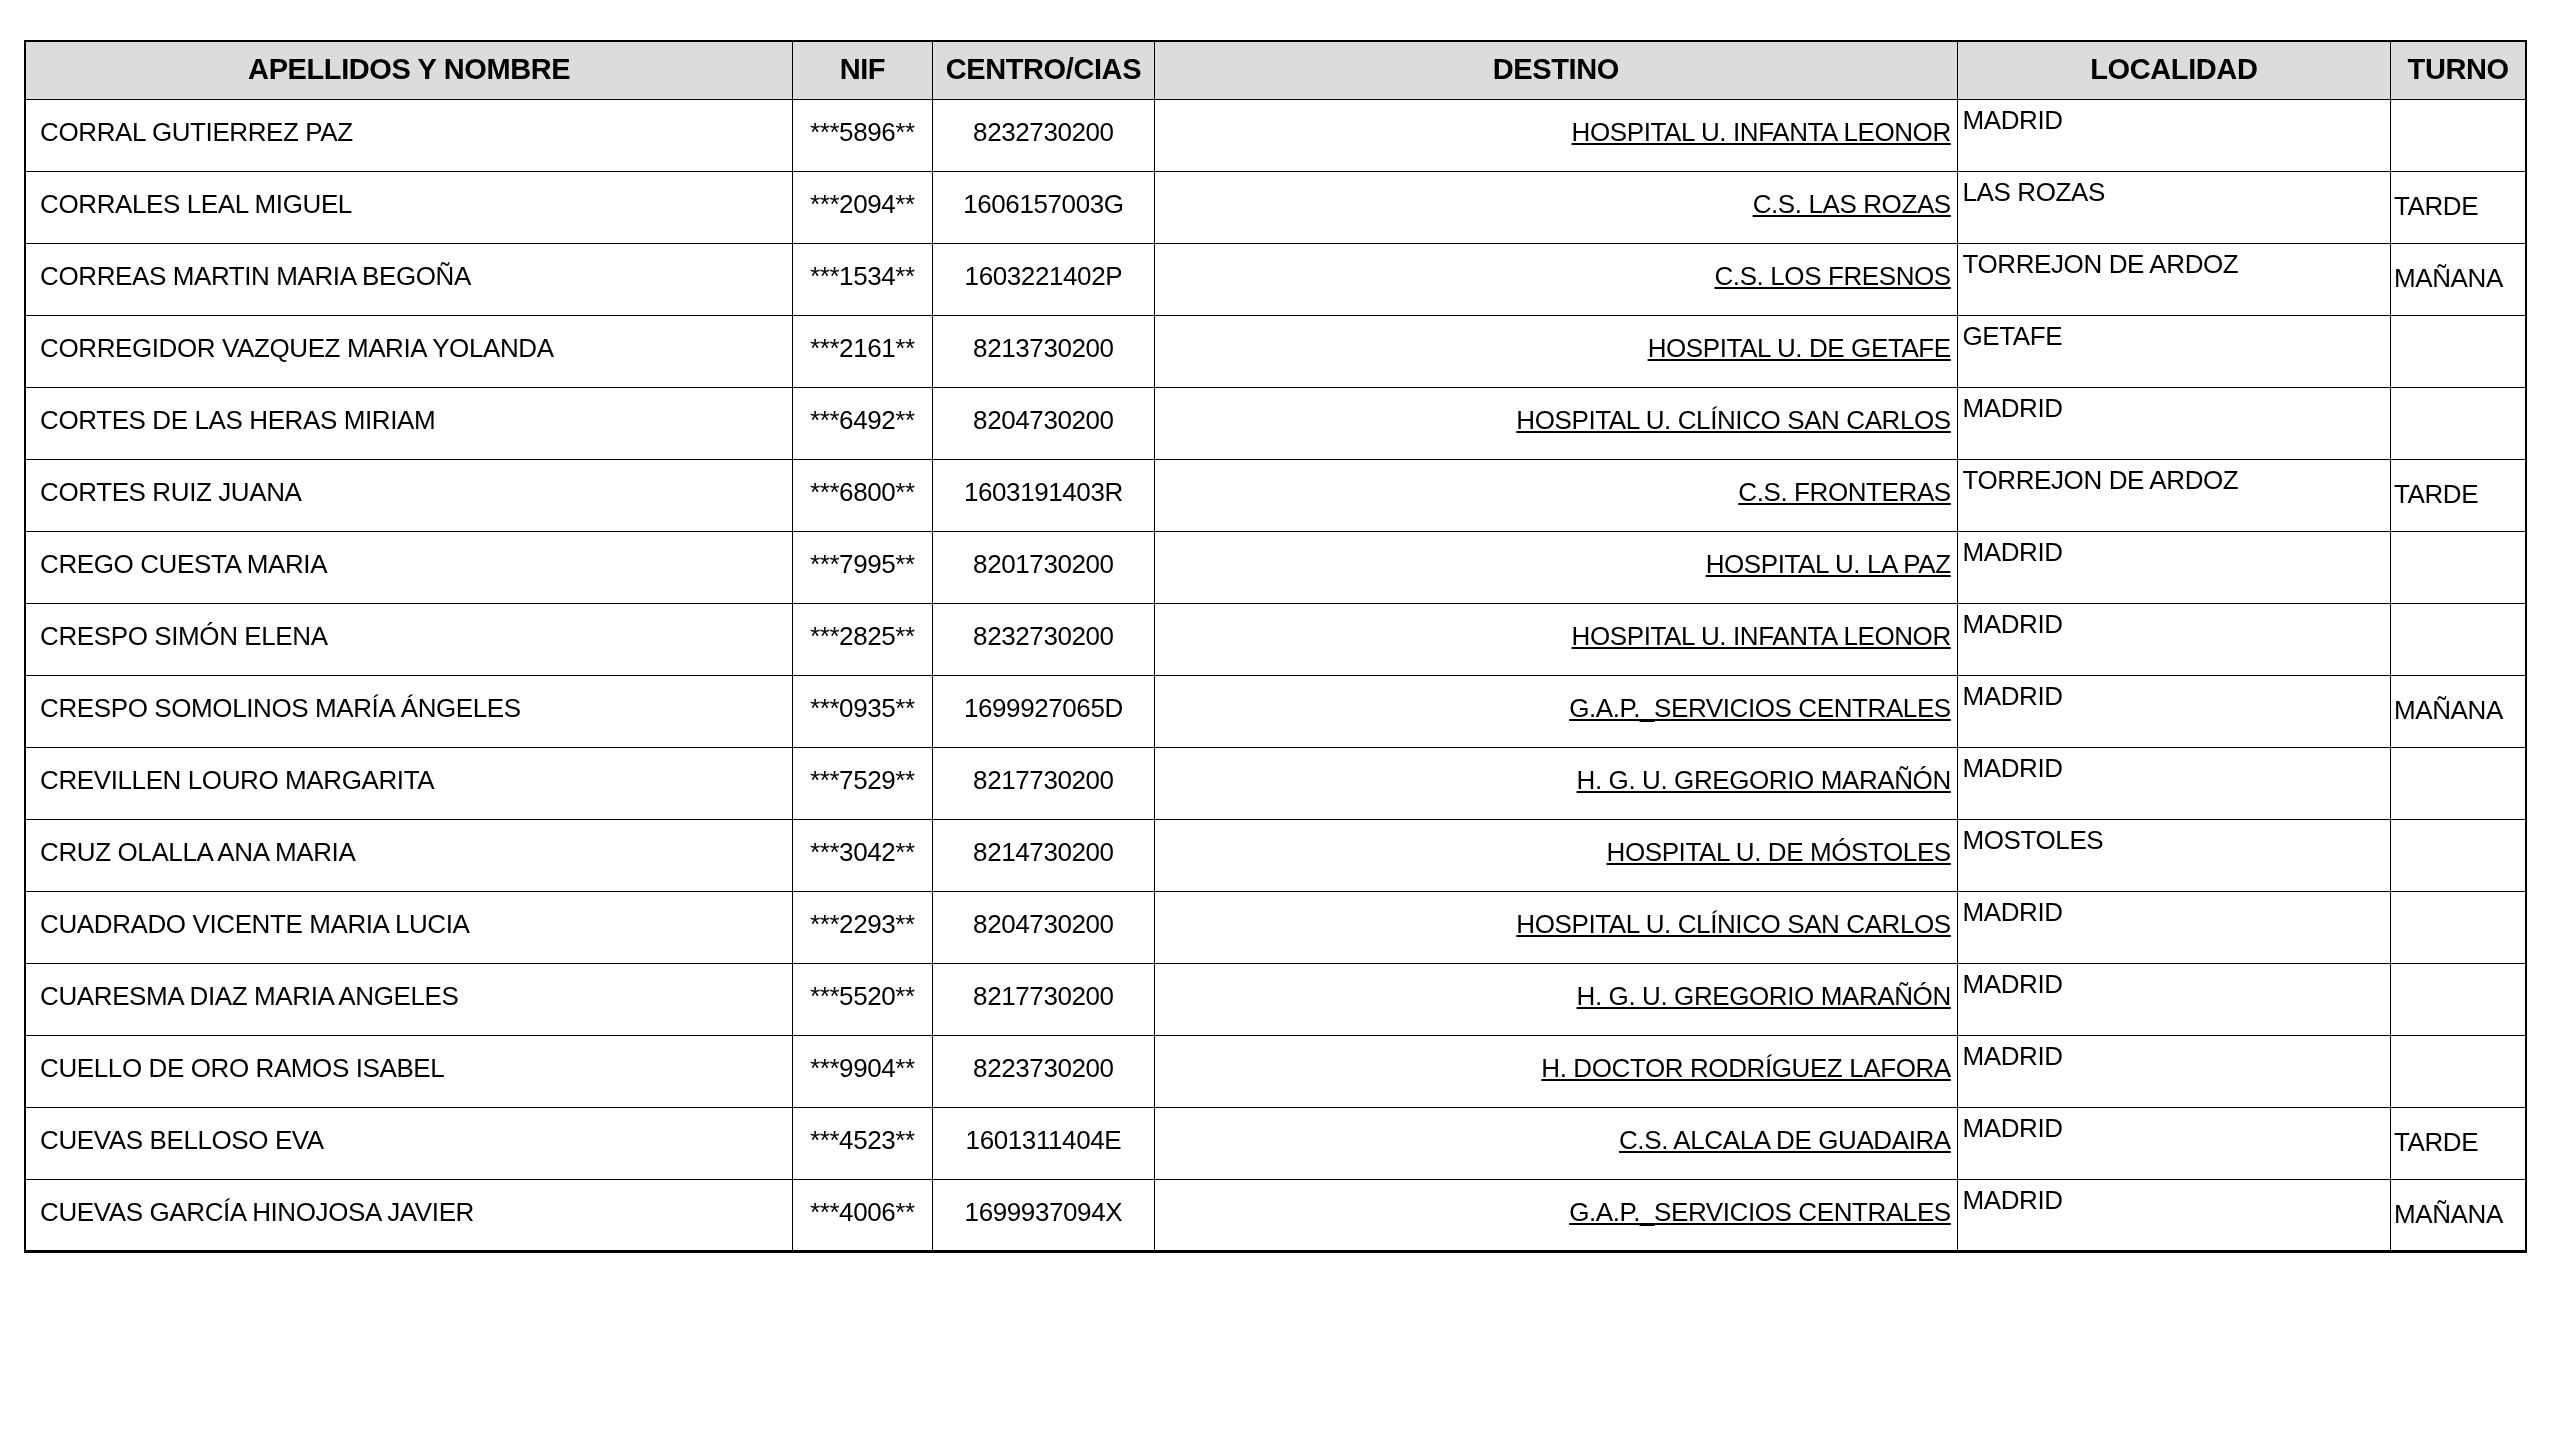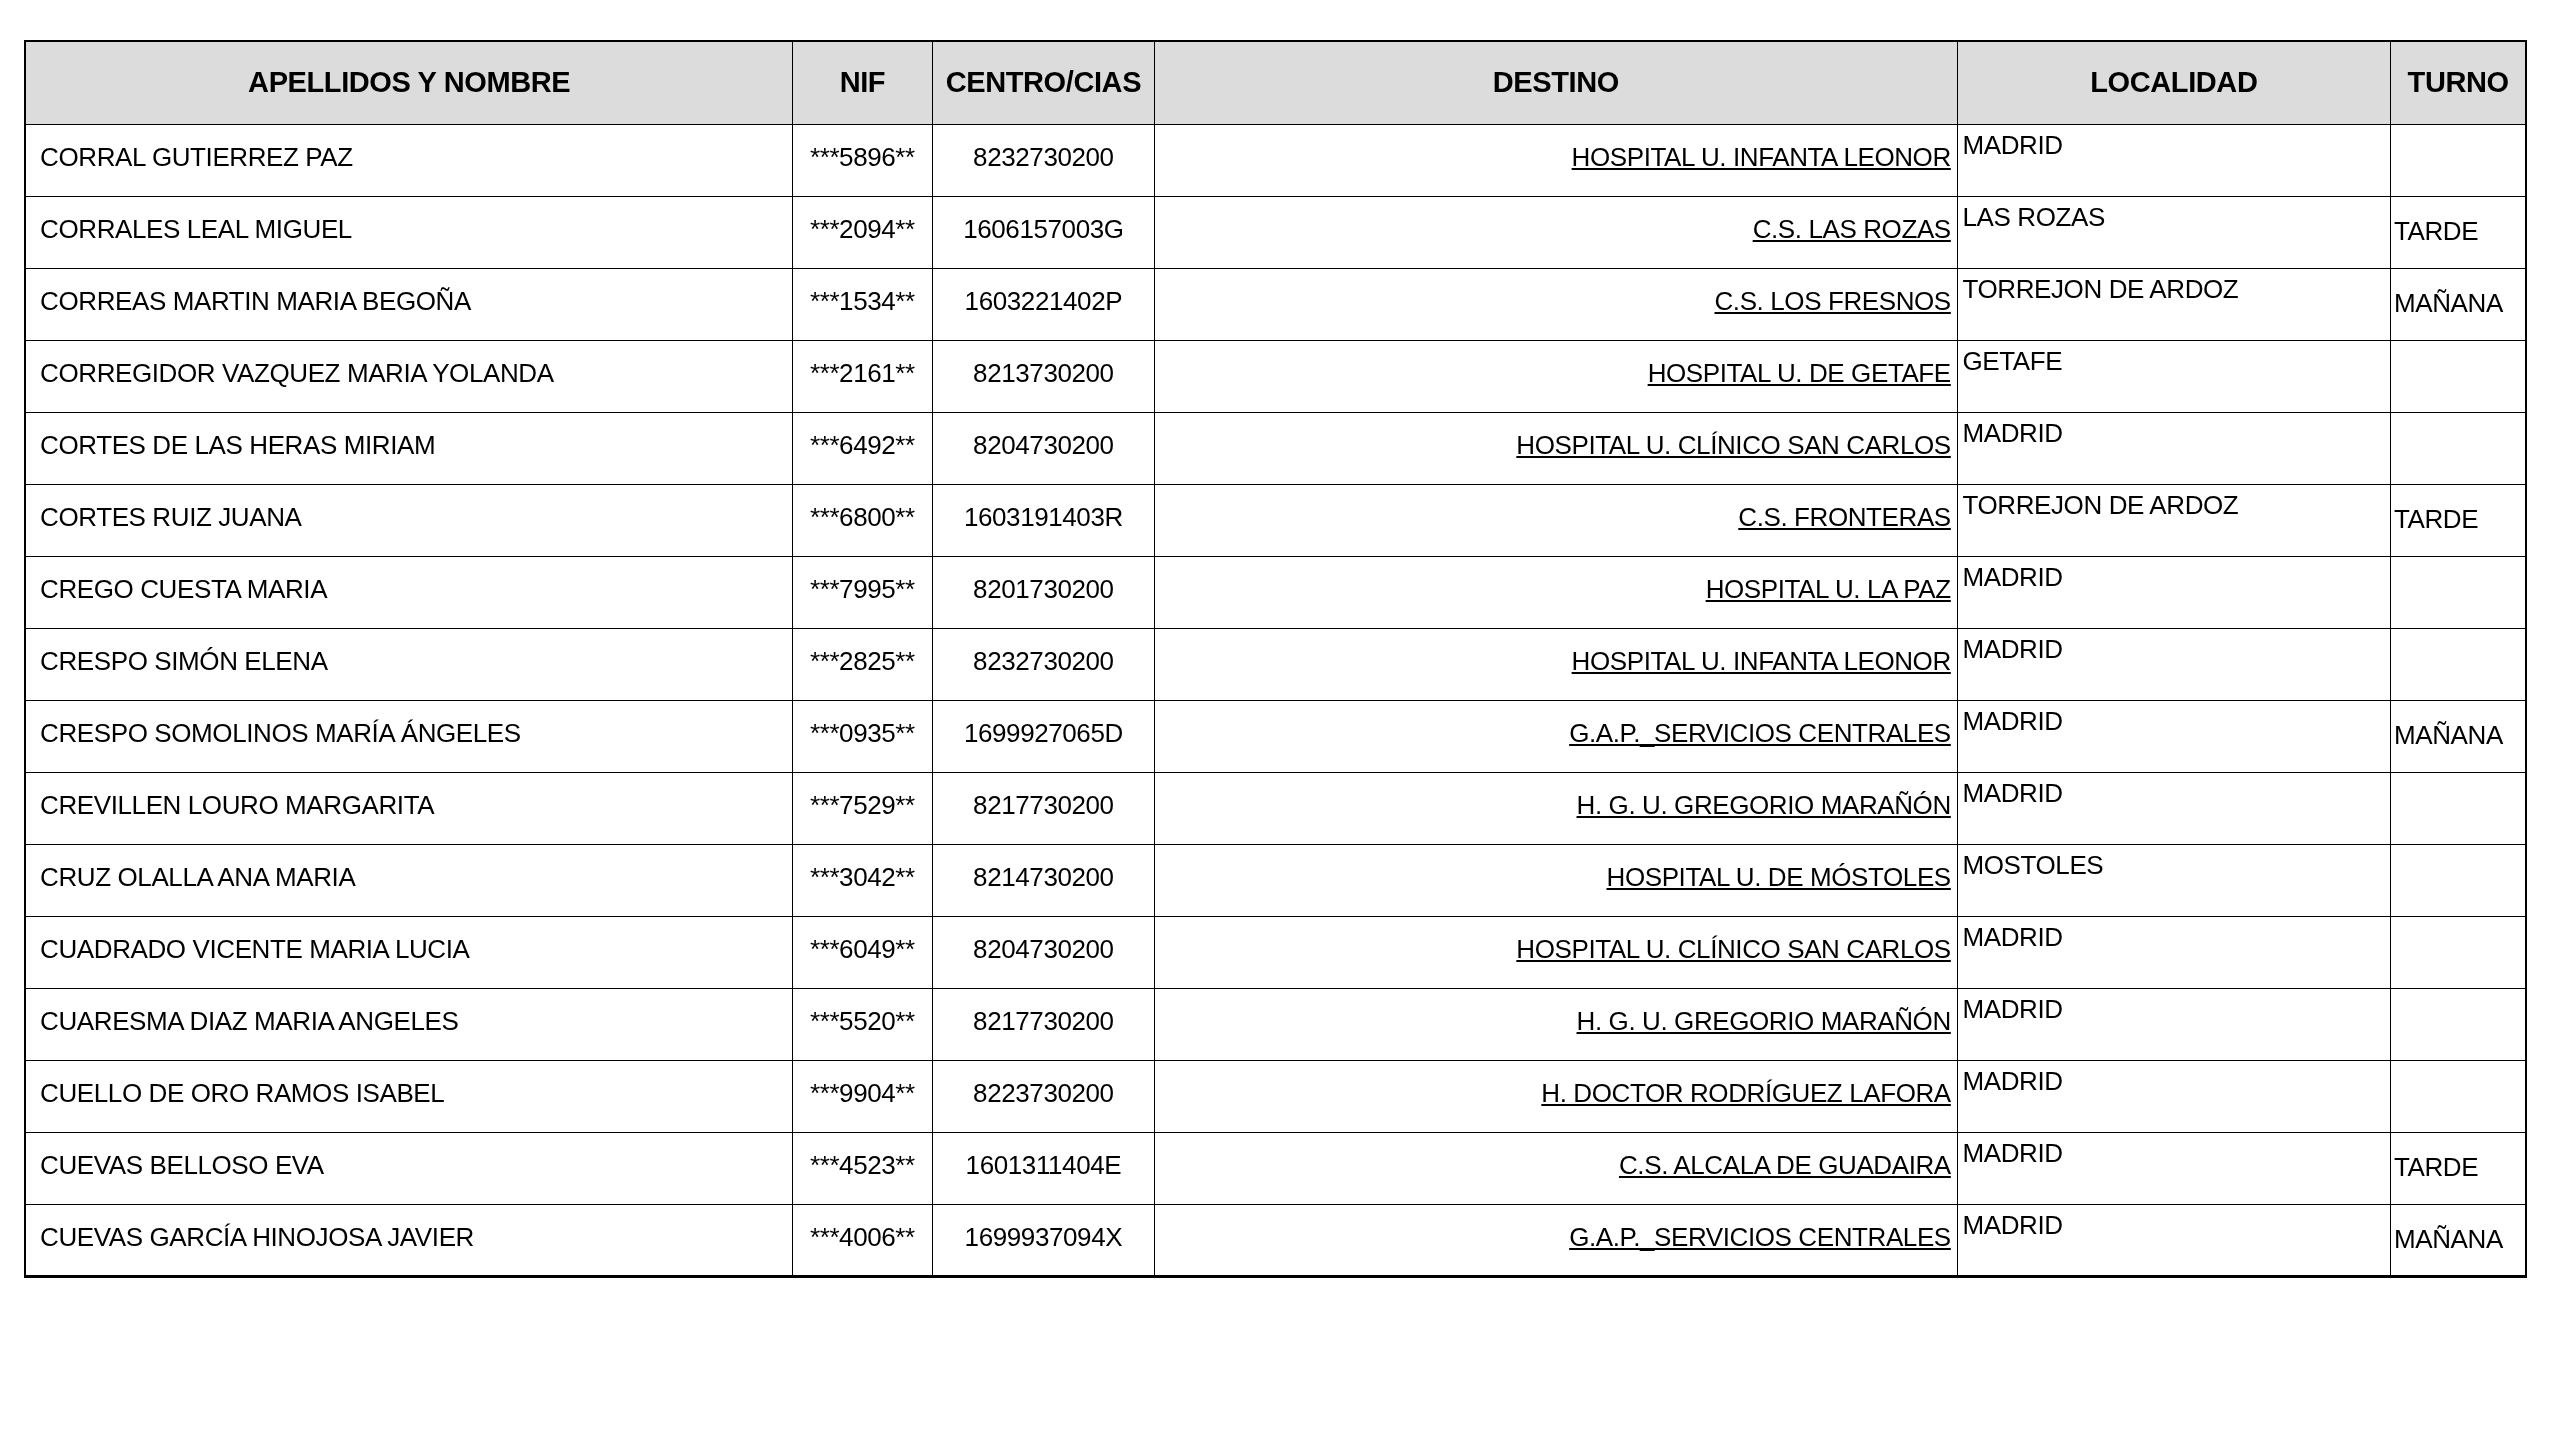--- a/index.html
+++ b/index.html
@@ -33,21 +33,21 @@
   col.c5 { width: 136px; }
 
   th, td {
     border: 1.5px solid #000000;
     font-size: 26px;
     letter-spacing: -0.4px;
     line-height: 1.1;
     overflow: hidden;
     white-space: nowrap;
   }
-  thead tr { height: 83px; }
+  thead tr { height: 58px; }
   thead th {
     background: #dcdcdc;
     font-weight: bold;
     font-size: 29px;
     text-align: center;
     vertical-align: middle;
     padding: 0 4.6px;
   }
   tbody tr { height: 72px; }
   tbody td { vertical-align: top; }
@@ -166,21 +166,21 @@
         <tr>
           <td class="c0">CRUZ OLALLA ANA MARIA</td>
           <td class="c1">***3042**</td>
           <td class="c2">8214730200</td>
           <td class="c3">HOSPITAL U. DE MÓSTOLES</td>
           <td class="c4">MOSTOLES</td>
           <td class="c5"></td>
         </tr>
         <tr>
           <td class="c0">CUADRADO VICENTE MARIA LUCIA</td>
-          <td class="c1">***6049**</td>
+          <td class="c1">***2293**</td>
           <td class="c2">8204730200</td>
           <td class="c3">HOSPITAL U. CLÍNICO SAN CARLOS</td>
           <td class="c4">MADRID</td>
           <td class="c5"></td>
         </tr>
         <tr>
           <td class="c0">CUARESMA DIAZ MARIA ANGELES</td>
           <td class="c1">***5520**</td>
           <td class="c2">8217730200</td>
           <td class="c3">H. G. U. GREGORIO MARAÑÓN</td>

